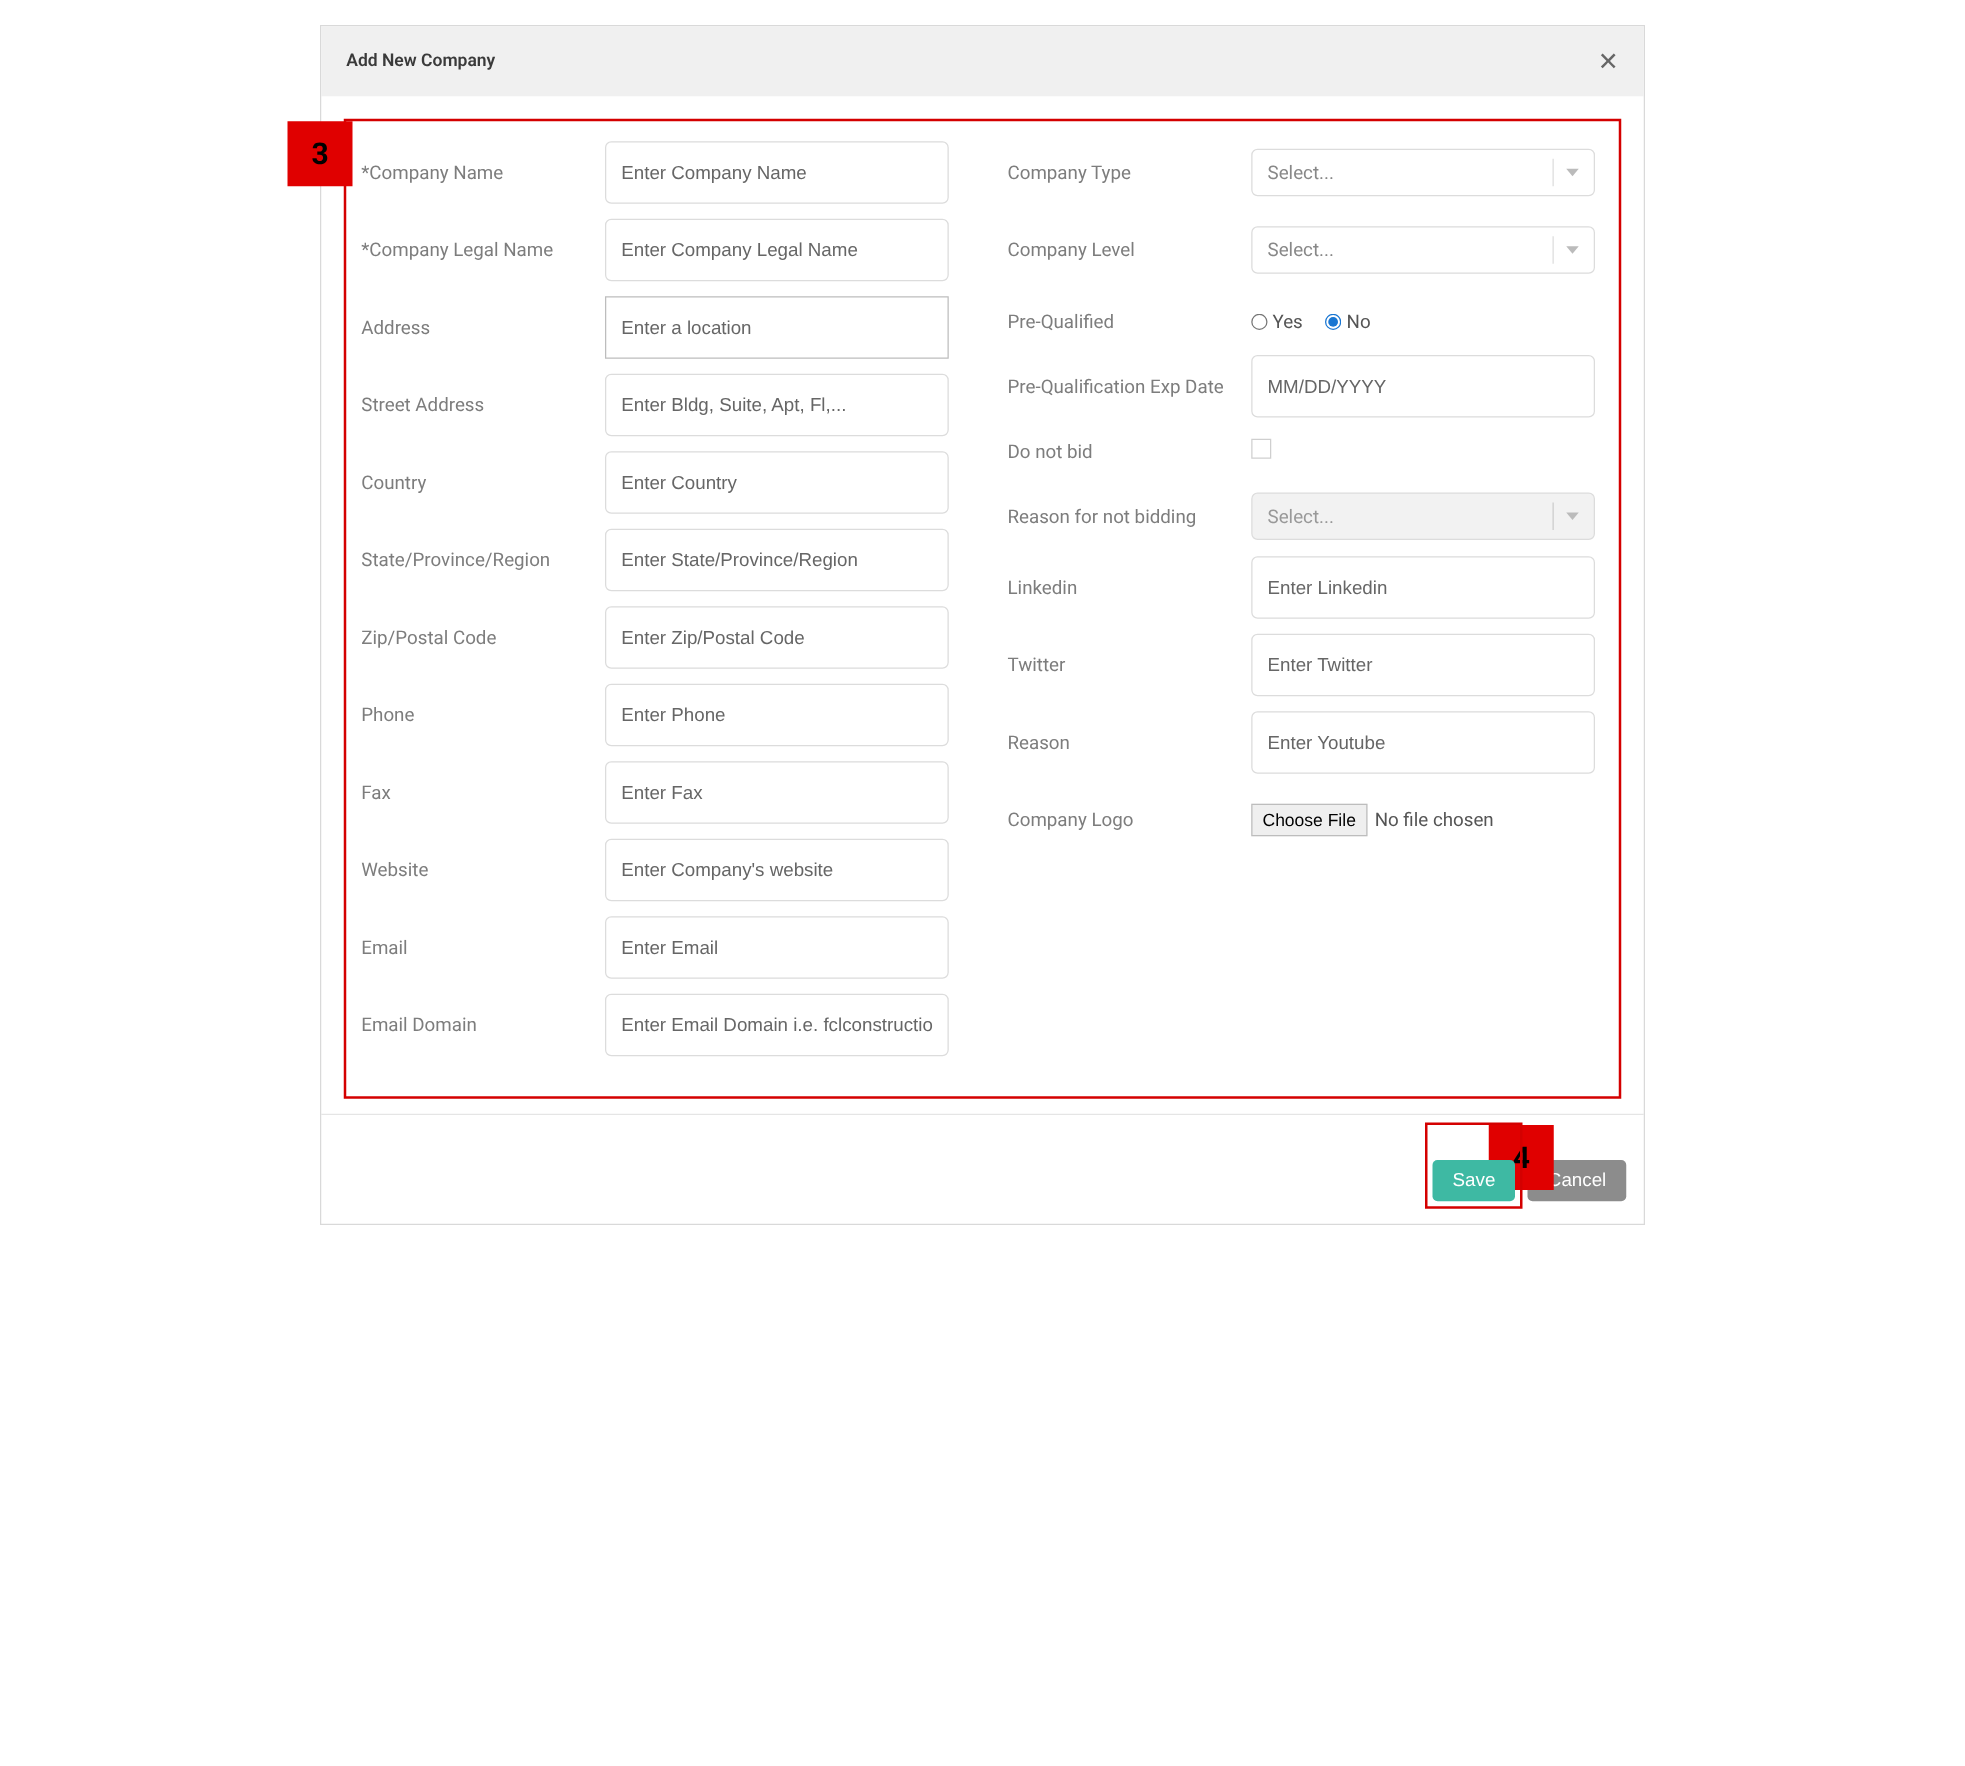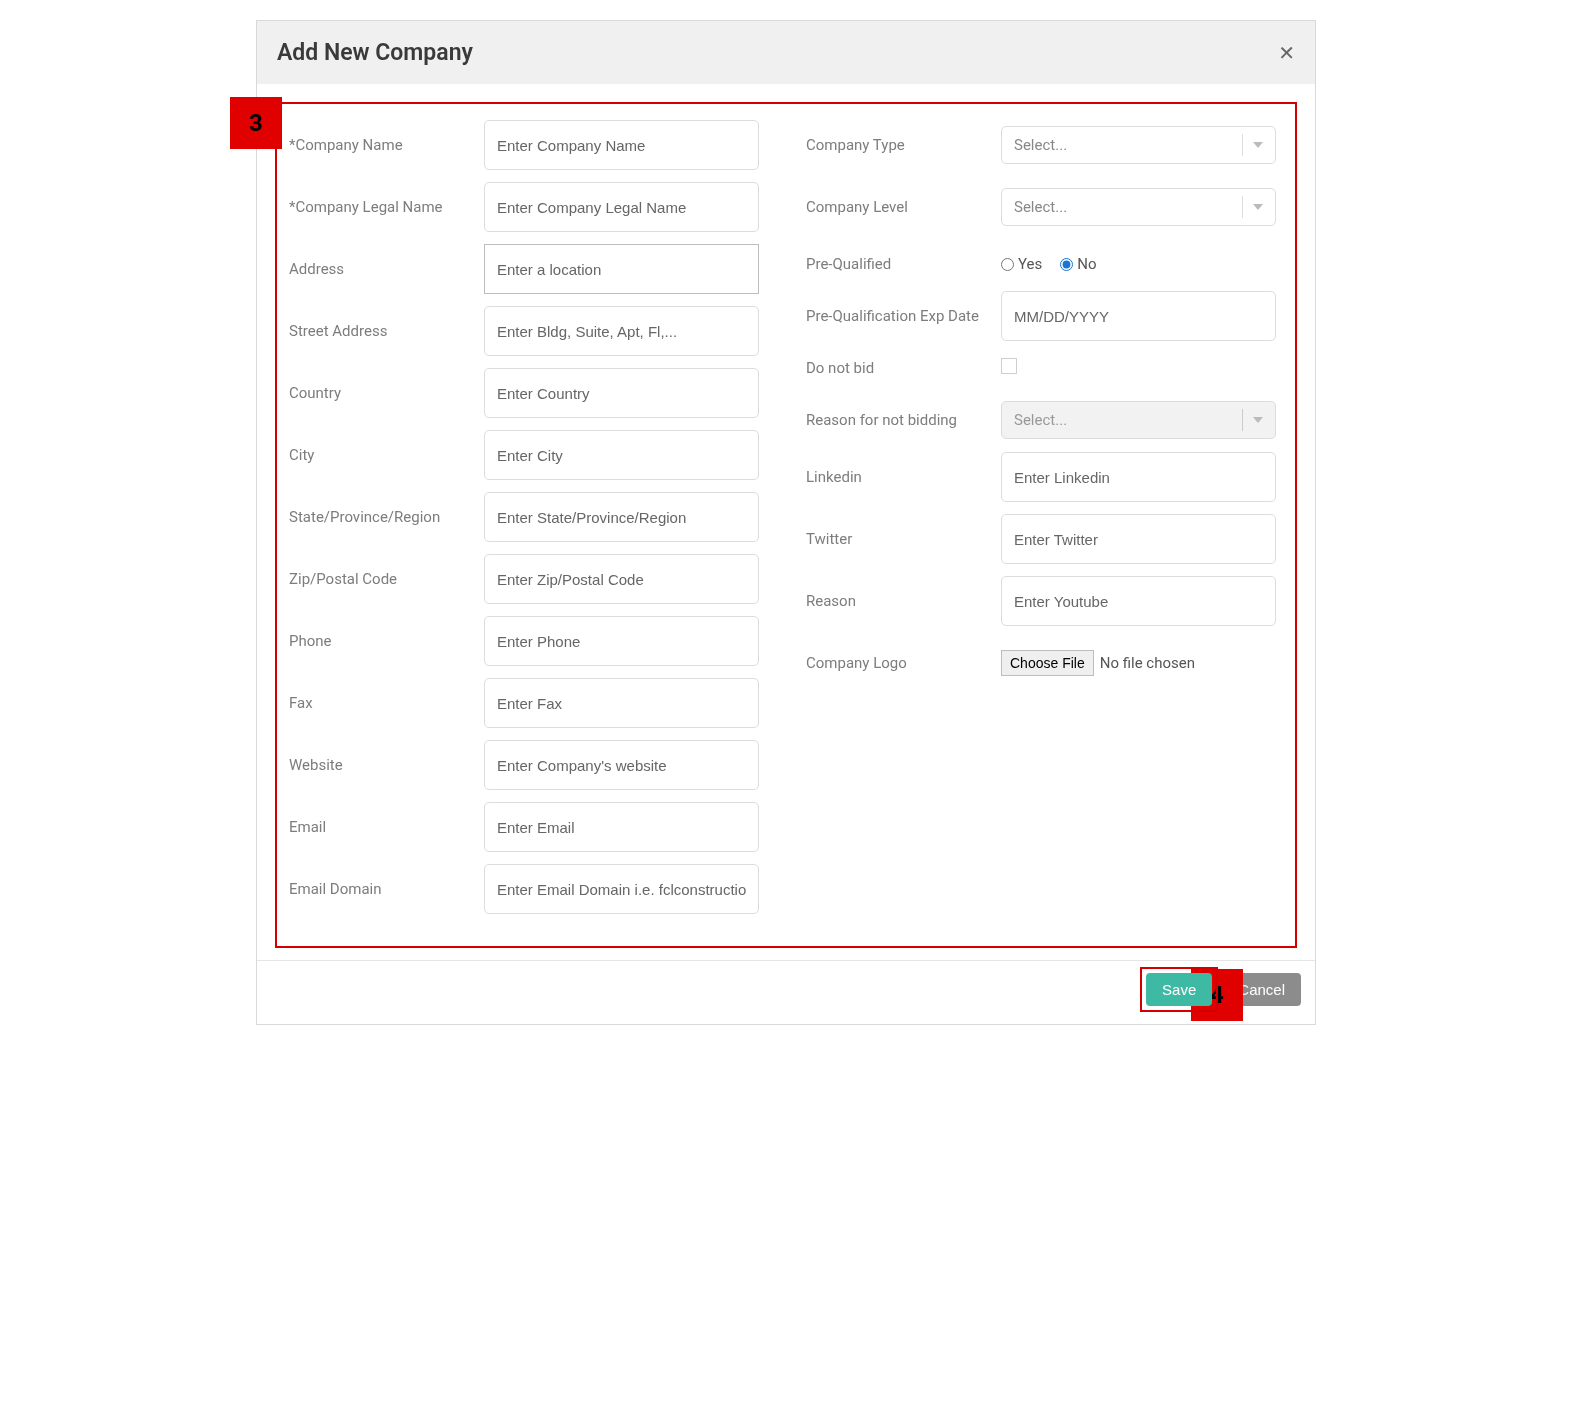--- a/index.html
+++ b/index.html
@@ -18,21 +18,21 @@
     position: relative;
   }
   .modal-header {
     background: #f0f0f0;
     padding: 18px 20px;
     display: flex;
     justify-content: space-between;
     align-items: center;
   }
   .modal-title {
-    font-size: 23px;
+    font-size: 14px;
     font-weight: 600;
     color: #3a3a3a;
   }
   .close-icon {
     font-size: 20px;
     color: #666;
     cursor: pointer;
     line-height: 1;
   }
   .modal-body {
@@ -143,20 +143,21 @@
     justify-content: flex-end;
     gap: 10px;
     position: relative;
   }
   .btn {
     padding: 8px 16px;
     font-size: 15px;
     border: none;
     border-radius: 4px;
     cursor: pointer;
+    margin-top: 24px;
   }
   .btn-save { background: #3eb9a3; color: #fff; }
   .btn-cancel { background: #8c8c8c; color: #fff; text-align: right; }
   .marker {
     position: absolute;
     background: #e00000;
     color: #000;
     font-weight: 700;
     font-size: 24px;
     width: 52px;
@@ -217,24 +218,20 @@
         <div class="field-row">
           <div class="field-label">Street Address</div>
           <div class="field-control"><input class="text-input" placeholder="Enter Bldg, Suite, Apt, Fl,..." style=""></div>
         </div>
 
         <div class="field-row">
           <div class="field-label">Country</div>
           <div class="field-control"><input class="text-input" placeholder="Enter Country" style=""></div>
         </div>
 
-        <div class="field-row">
-          <div class="field-label">City</div>
-          <div class="field-control"><input class="text-input" placeholder="Enter City" style=""></div>
-        </div>
 
         <div class="field-row">
           <div class="field-label">State/Province/Region</div>
           <div class="field-control"><input class="text-input" placeholder="Enter State/Province/Region" style=""></div>
         </div>
 
         <div class="field-row">
           <div class="field-label">Zip/Postal Code</div>
           <div class="field-control"><input class="text-input" placeholder="Enter Zip/Postal Code" style=""></div>
         </div>

